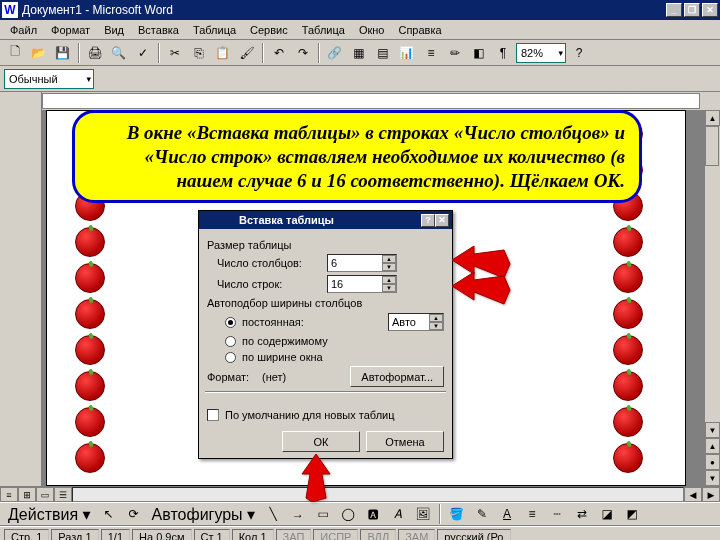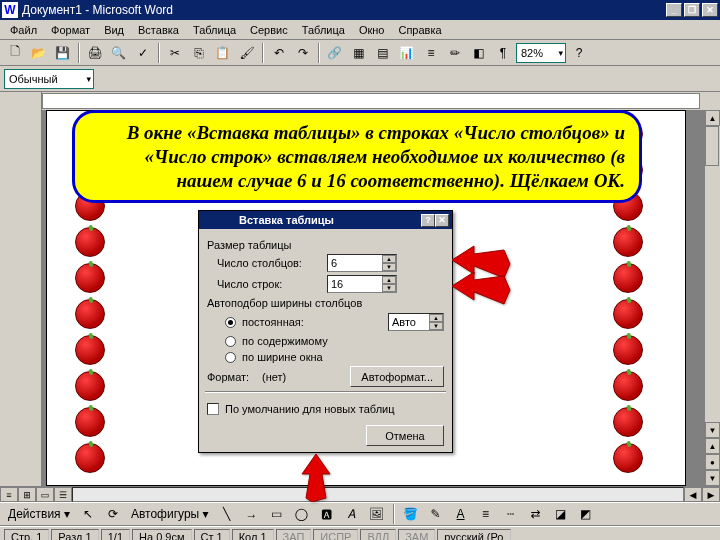--- a/index.html
+++ b/index.html
@@ -60,41 +60,41 @@
   .spinbox input { flex:1; border:none; font-size:11px; padding: 0 3px; outline:none; width: 100%;}
   .spinbox .spin { width:14px; display:flex; flex-direction:column;}
   .spinbox .spin span{ flex:1; background:#d4d0c8; border:1px solid #808080; font-size:6px; display:flex;align-items:center;justify-content:center;}
   .radio-row { display:flex; align-items:center; margin: 4px 0 2px 18px; gap:6px;}
   .radio { width:11px; height:11px; border:1px solid #404040; border-radius:50%; background:#fff; display:flex;align-items:center;justify-content:center;}
   .radio.checked::after { content:""; width:5px; height:5px; background:#000; border-radius:50%;}
   .radio-row .spinbox { margin-left:auto; width:56px;}
   .static-label { display:inline-block; width:50px; text-align:center;}
   .dlg-btn { height: 21px; padding: 0 10px; background:#d4d0c8; border:1px solid #404040; border-top-color:#fff; border-left-color:#fff; font-size:11px; min-width:78px;}
   .dlg-btns { display:flex; justify-content:flex-end; gap:6px; margin-top:10px;}
-  .checkbox-row { display:flex; align-items:flex-start; gap:6px; margin: 10px 0 4px;}
+  .checkbox-row { display:flex; align-items:flex-start; gap:6px; margin: 16px 0 4px;}
   .checkbox { width:12px; height:12px; background:#fff; border:1px inset #808080;}
   hr.dlg { border:none; border-top:1px solid #808080; border-bottom:1px solid #fff; margin:4px -2px;}
 
   
   .arrow { position:absolute; z-index:6;}
   .arrow svg { display:block; filter: drop-shadow(1px 1px 1px rgba(0,0,0,0.3));}
 
   
   .vscroll { position:absolute; right:0; top:0; width:16px; height:100%; background:#d4d0c8; border-left:1px solid #808080;}
   .vscroll .sb-btn { height:16px; background:#d4d0c8; border:1px solid #808080; display:flex;align-items:center;justify-content:center; font-size:8px;}
   .vscroll .thumb { position:absolute; top:16px; left:0; width:14px; height:40px; background:#d4d0c8; border:1px solid #808080;}
 
   
   .hbar { height:16px; background:#d4d0c8; display:flex; border-top:1px solid #808080;}
   .hbar .v-btn { width:18px; border:1px solid #808080; display:flex;align-items:center;justify-content:center; font-size:9px;}
   .hbar .track { flex:1; background:#e8e8e8; border:1px inset #808080;}
 
   
   .drawbar { height:24px; background:#d4d0c8; display:flex; align-items:center; padding:0 4px; gap:3px; border-top:1px solid #fff; border-bottom:1px solid #808080;}
-  .drawbar .lbl { font-size:12px; padding: 0 4px;}
+  .drawbar .lbl { font-size:16px; padding: 0 4px;}
 
   
   .status { height:20px; background:#d4d0c8; display:flex; align-items:center; padding: 0 4px; gap:2px; border-top:1px solid #fff; font-size:11px;}
   .status .cell { padding: 1px 6px; border:1px inset #c0c0c0;}
   .status .cell.dim { color:#888;}
 </style>
 </head>
 <body>
 
 <div class="titlebar">
@@ -254,20 +254,21 @@
         <span>Формат:</span>
         <span class="static-label">(нет)</span>
         <button class="dlg-btn" style="margin-left:auto;">Автоформат...</button>
       </div>
       <hr class="dlg">
       <div class="checkbox-row">
         <span class="checkbox"></span>
         <span>По умолчанию для новых таблиц</span>
       </div>
       <div class="dlg-btns">
+        <button class="dlg-btn">ОК</button>
         <button class="dlg-btn">Отмена</button>
       </div>
     </div>
   </div>
 
   <div class="arrow" style="left:452px; top:130px;">
     <svg width="60" height="40">
         <polygon points="0,20 22,6 22,14 52,10 58,24 52,38 22,26 22,34" fill="#e00000" stroke="#900" stroke-width="1"></polygon>
       </svg>
   </div>

